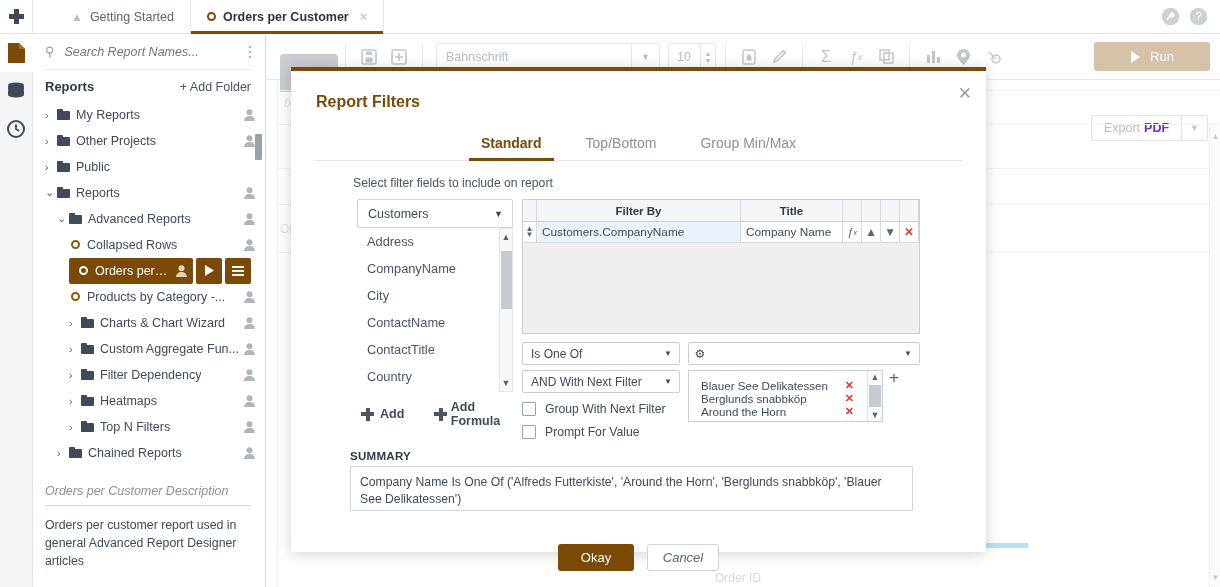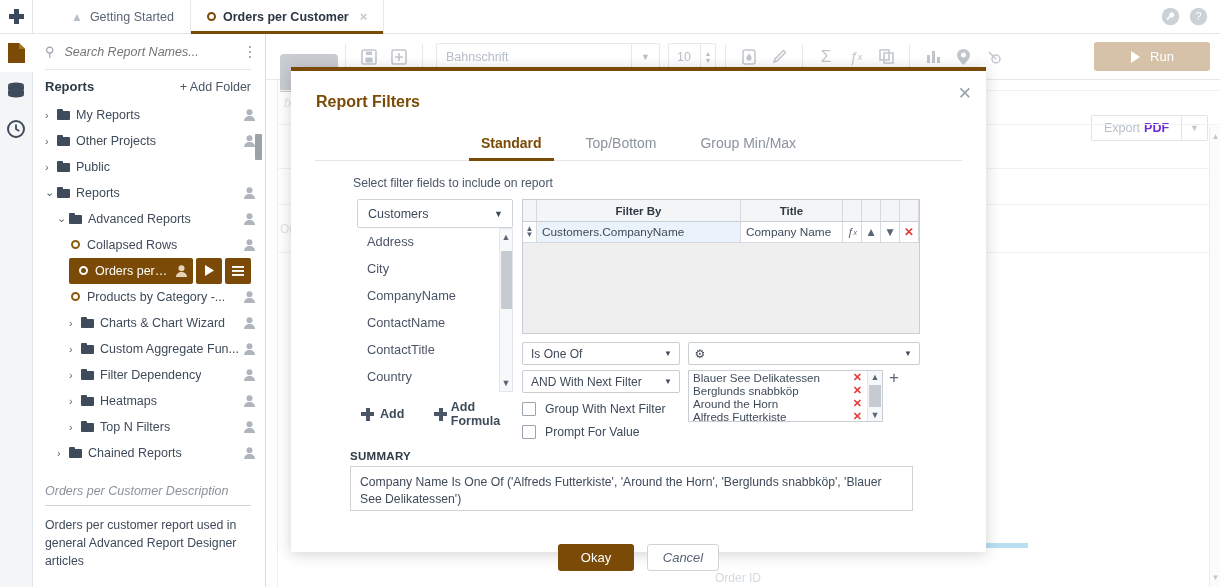--- a/index.html
+++ b/index.html
@@ -328,21 +328,21 @@
 
   .cond2 { display: flex; margin-top: 5px; gap: 8px; }
   .chkcol { width: 158px; }
   .chk { display: flex; align-items: center; gap: 9px; margin-top: 9px; font-size: 12.2px;
     color: #3f4b5a; cursor: pointer; }
   .chk .bx { width: 14px; height: 14px; border: 1px solid #9aa2ac; background: #fff; border-radius: 1px; }
   .listbox {
     width: 195px; height: 52px; border: 1px solid #c9ced4; background: #fff;
     position: relative; overflow: hidden;
   }
-  .listbox ul { list-style: none; margin: 0; padding: 0; }
+  .listbox ul { list-style: none; margin: 8px; padding: 0; }
   .listbox li {
     height: 13px; line-height: 13px; font-size: 11.6px; color: #3f4b5a;
     padding-left: 4px; display: flex; align-items: center;
   }
   .listbox li .rmx { margin-left: auto; margin-right: 20px; color: #e23b3b; font-weight: bold; font-size: 11px; }
   .lbscroll { position: absolute; right: 0; top: 0; width: 15px; height: 50px; background: #f7f8f9;
     border-left: 1px solid #e3e6ea; }
   .lbscroll .a, .lbscroll .b { position: absolute; left: 0; width: 14px; height: 12px;
     text-align: center; font-size: 9px; color: #5a6675; line-height: 12px; }
   .lbscroll .a { top: 0; } .lbscroll .b { bottom: 0; }
@@ -759,22 +759,22 @@
     <div class="mrow">
 
       <div class="fieldcol">
         <div class="sel-table">
           <span>Customers</span>
           <span class="cv">▼</span>
         </div>
         <div class="fieldlist">
           <ul>
             <li>Address</li>
+            <li>CompanyName</li>
             <li>City</li>
-            <li>CompanyName</li>
             <li>ContactName</li>
             <li>ContactTitle</li>
             <li>Country</li>
           </ul>
           <div class="flscroll">
             <div class="a">▲</div>
             <div class="thumb"></div>
             <div class="b">▼</div>
           </div>
         </div>

